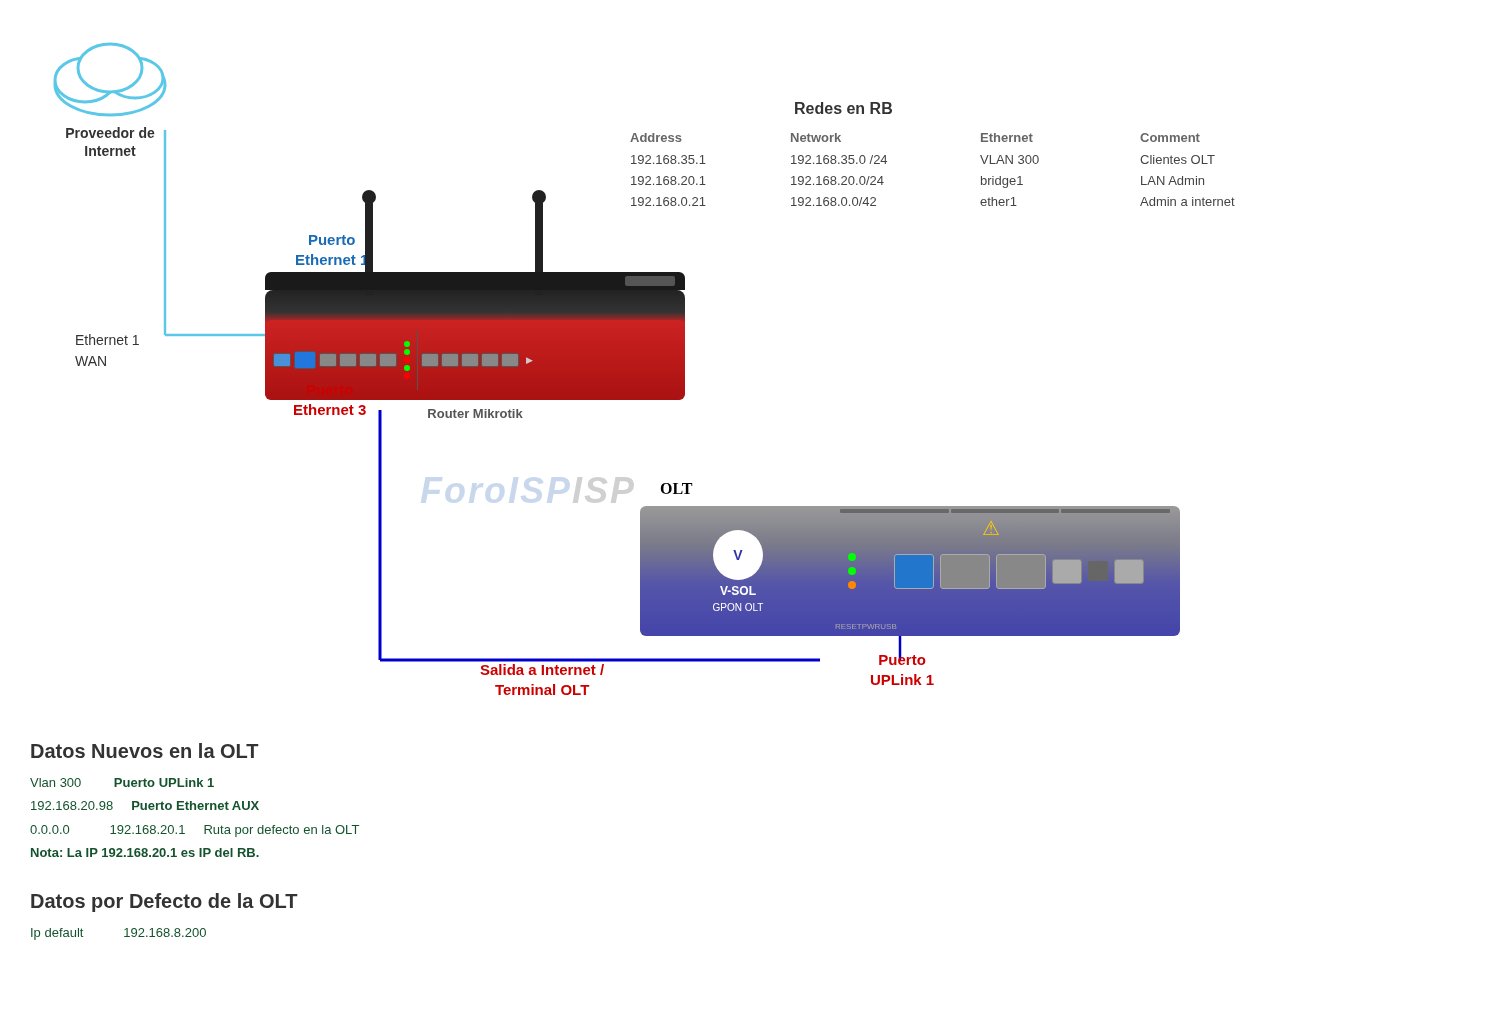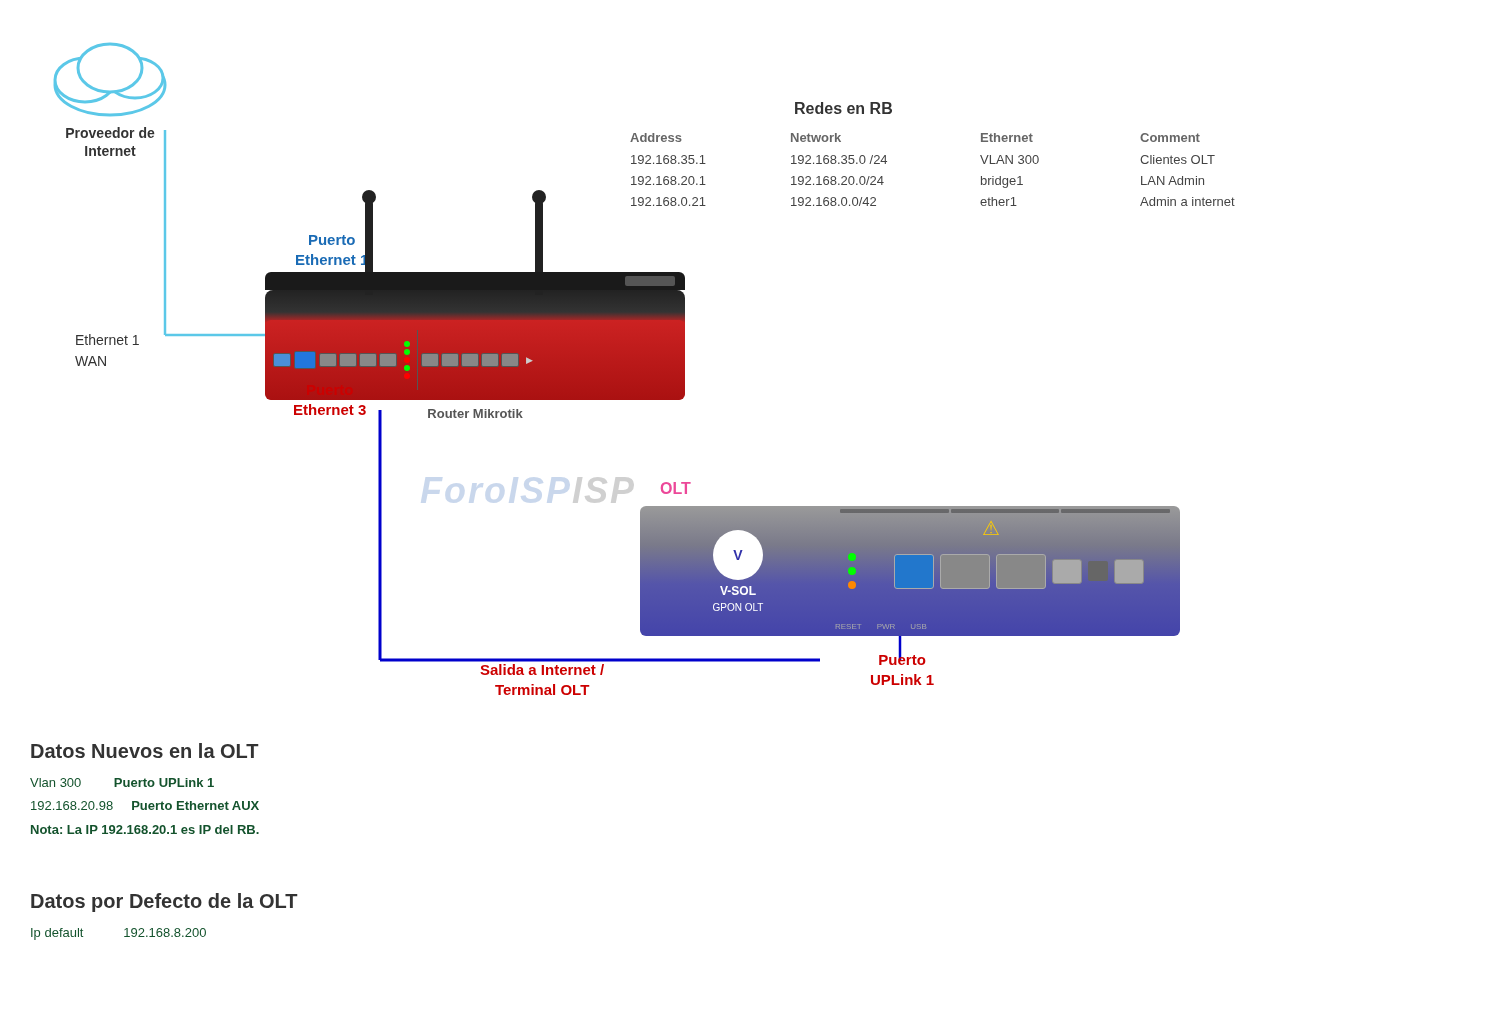--- a/index.html
+++ b/index.html
@@ -188,24 +188,25 @@
     .olt-container {
       position: absolute;
       top: 480px;
       left: 640px;
       width: 560px;
       text-align: center;
     }
     .olt-label-title {
       font-size: 16px;
       font-weight: bold;
-      color: #ec4899;
+      color: #000000;
       margin-bottom: 8px;
       text-align: left;
       margin-left: 20px;
+      font-family: Liberation Serif, serif;
     }
     .olt-device {
       width: 540px;
       height: 130px;
       background: linear-gradient(180deg, #9a9a9a 0%, #7a7a8a 30%, #5555aa 60%, #4444aa 100%);
       border-radius: 6px;
       position: relative;
       padding: 8px;
       display: flex;
       align-items: center;
@@ -519,21 +520,21 @@
     <div style="position:absolute;top:10px;right:180px;color:#ffcc00;font-size:20px;">⚠</div>
 
     <div class="olt-ports-area">
       <div class="olt-port-blue"></div>
       <div class="olt-port-big"></div>
       <div class="olt-port-big"></div>
       <div class="olt-port-small"></div>
       <div style="width:20px;height:20px;background:#666;border-radius:2px;"></div>
       <div class="olt-port-small"></div>
     </div>
-    <div style="position:absolute;bottom:5px;left:195px;font-size:8px;color:#aaa;display:flex;gap:15px;">
+    <div style="position:absolute;bottom:5px;left:195px;font-size:8px;color:#aaa;display:flex;">
       <span>RESET</span>
       <span>PWR</span>
       <span>USB</span>
     </div>
   </div>
 </div>
 
 <div class="label-salida">
   <span>Salida a Internet /</span><br>
   <span>Terminal  OLT</span>
@@ -549,20 +550,25 @@
   <div class="info-row">
     <div>
       <span>Vlan 300</span>&nbsp;&nbsp;&nbsp;&nbsp;&nbsp;&nbsp;&nbsp;&nbsp;
       <strong><span>Puerto UPLink 1</span></strong>
     </div>
     <div>
       <span>192.168.20.98</span>&nbsp;&nbsp;&nbsp;&nbsp;
       <strong><span>Puerto Ethernet AUX</span></strong>
     </div>
     <div>
+      <span>0.0.0.0</span>&nbsp;&nbsp;&nbsp;&nbsp;&nbsp;&nbsp;&nbsp;&nbsp;&nbsp;&nbsp;
+      <span>192.168.20.1</span>&nbsp;&nbsp;&nbsp;&nbsp;
+      <span>Ruta  por defecto en la OLT</span>
+    </div>
+    <div>
       <strong><span>Nota: La IP 192.168.20.1 es IP del RB.</span></strong>
     </div>
   </div>
 </div>
 
 <div class="bottom-defaults">
   <div class="section-title">Datos por Defecto de la OLT</div>
   <div class="info-row">
     <span>Ip default</span>&nbsp;&nbsp;&nbsp;&nbsp;&nbsp;&nbsp;&nbsp;&nbsp;&nbsp;&nbsp;
     <span>192.168.8.200</span>

